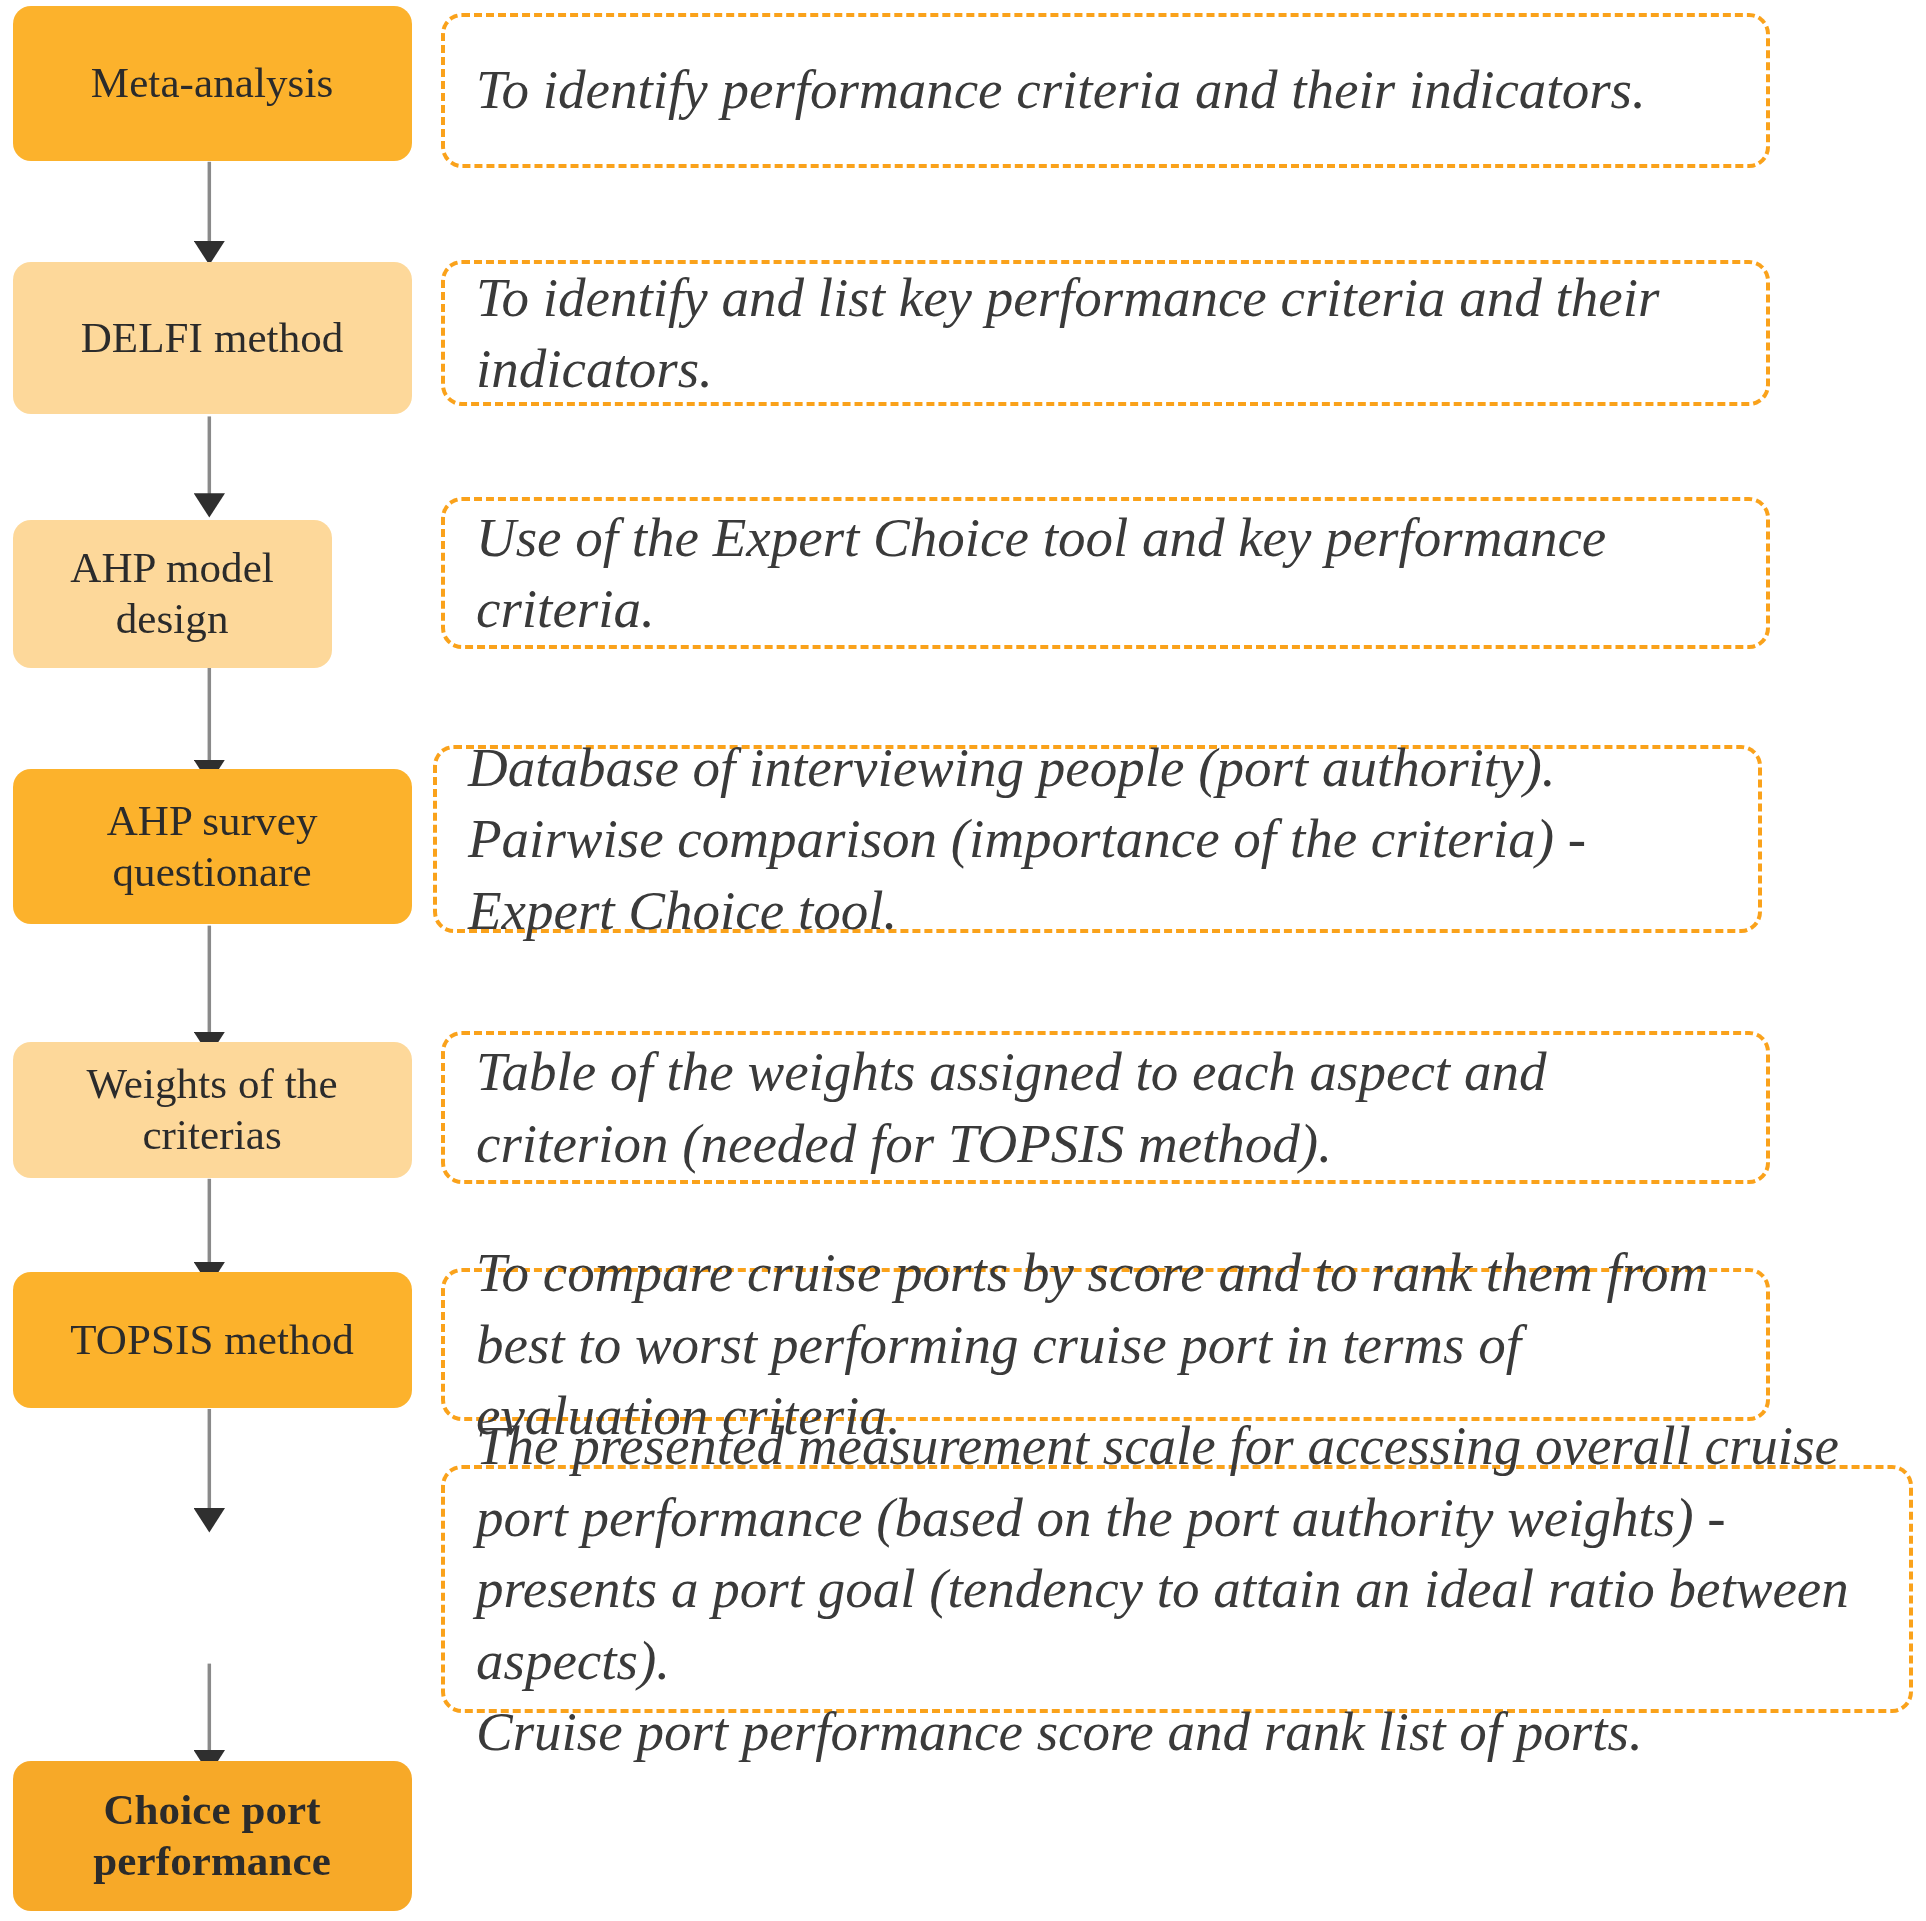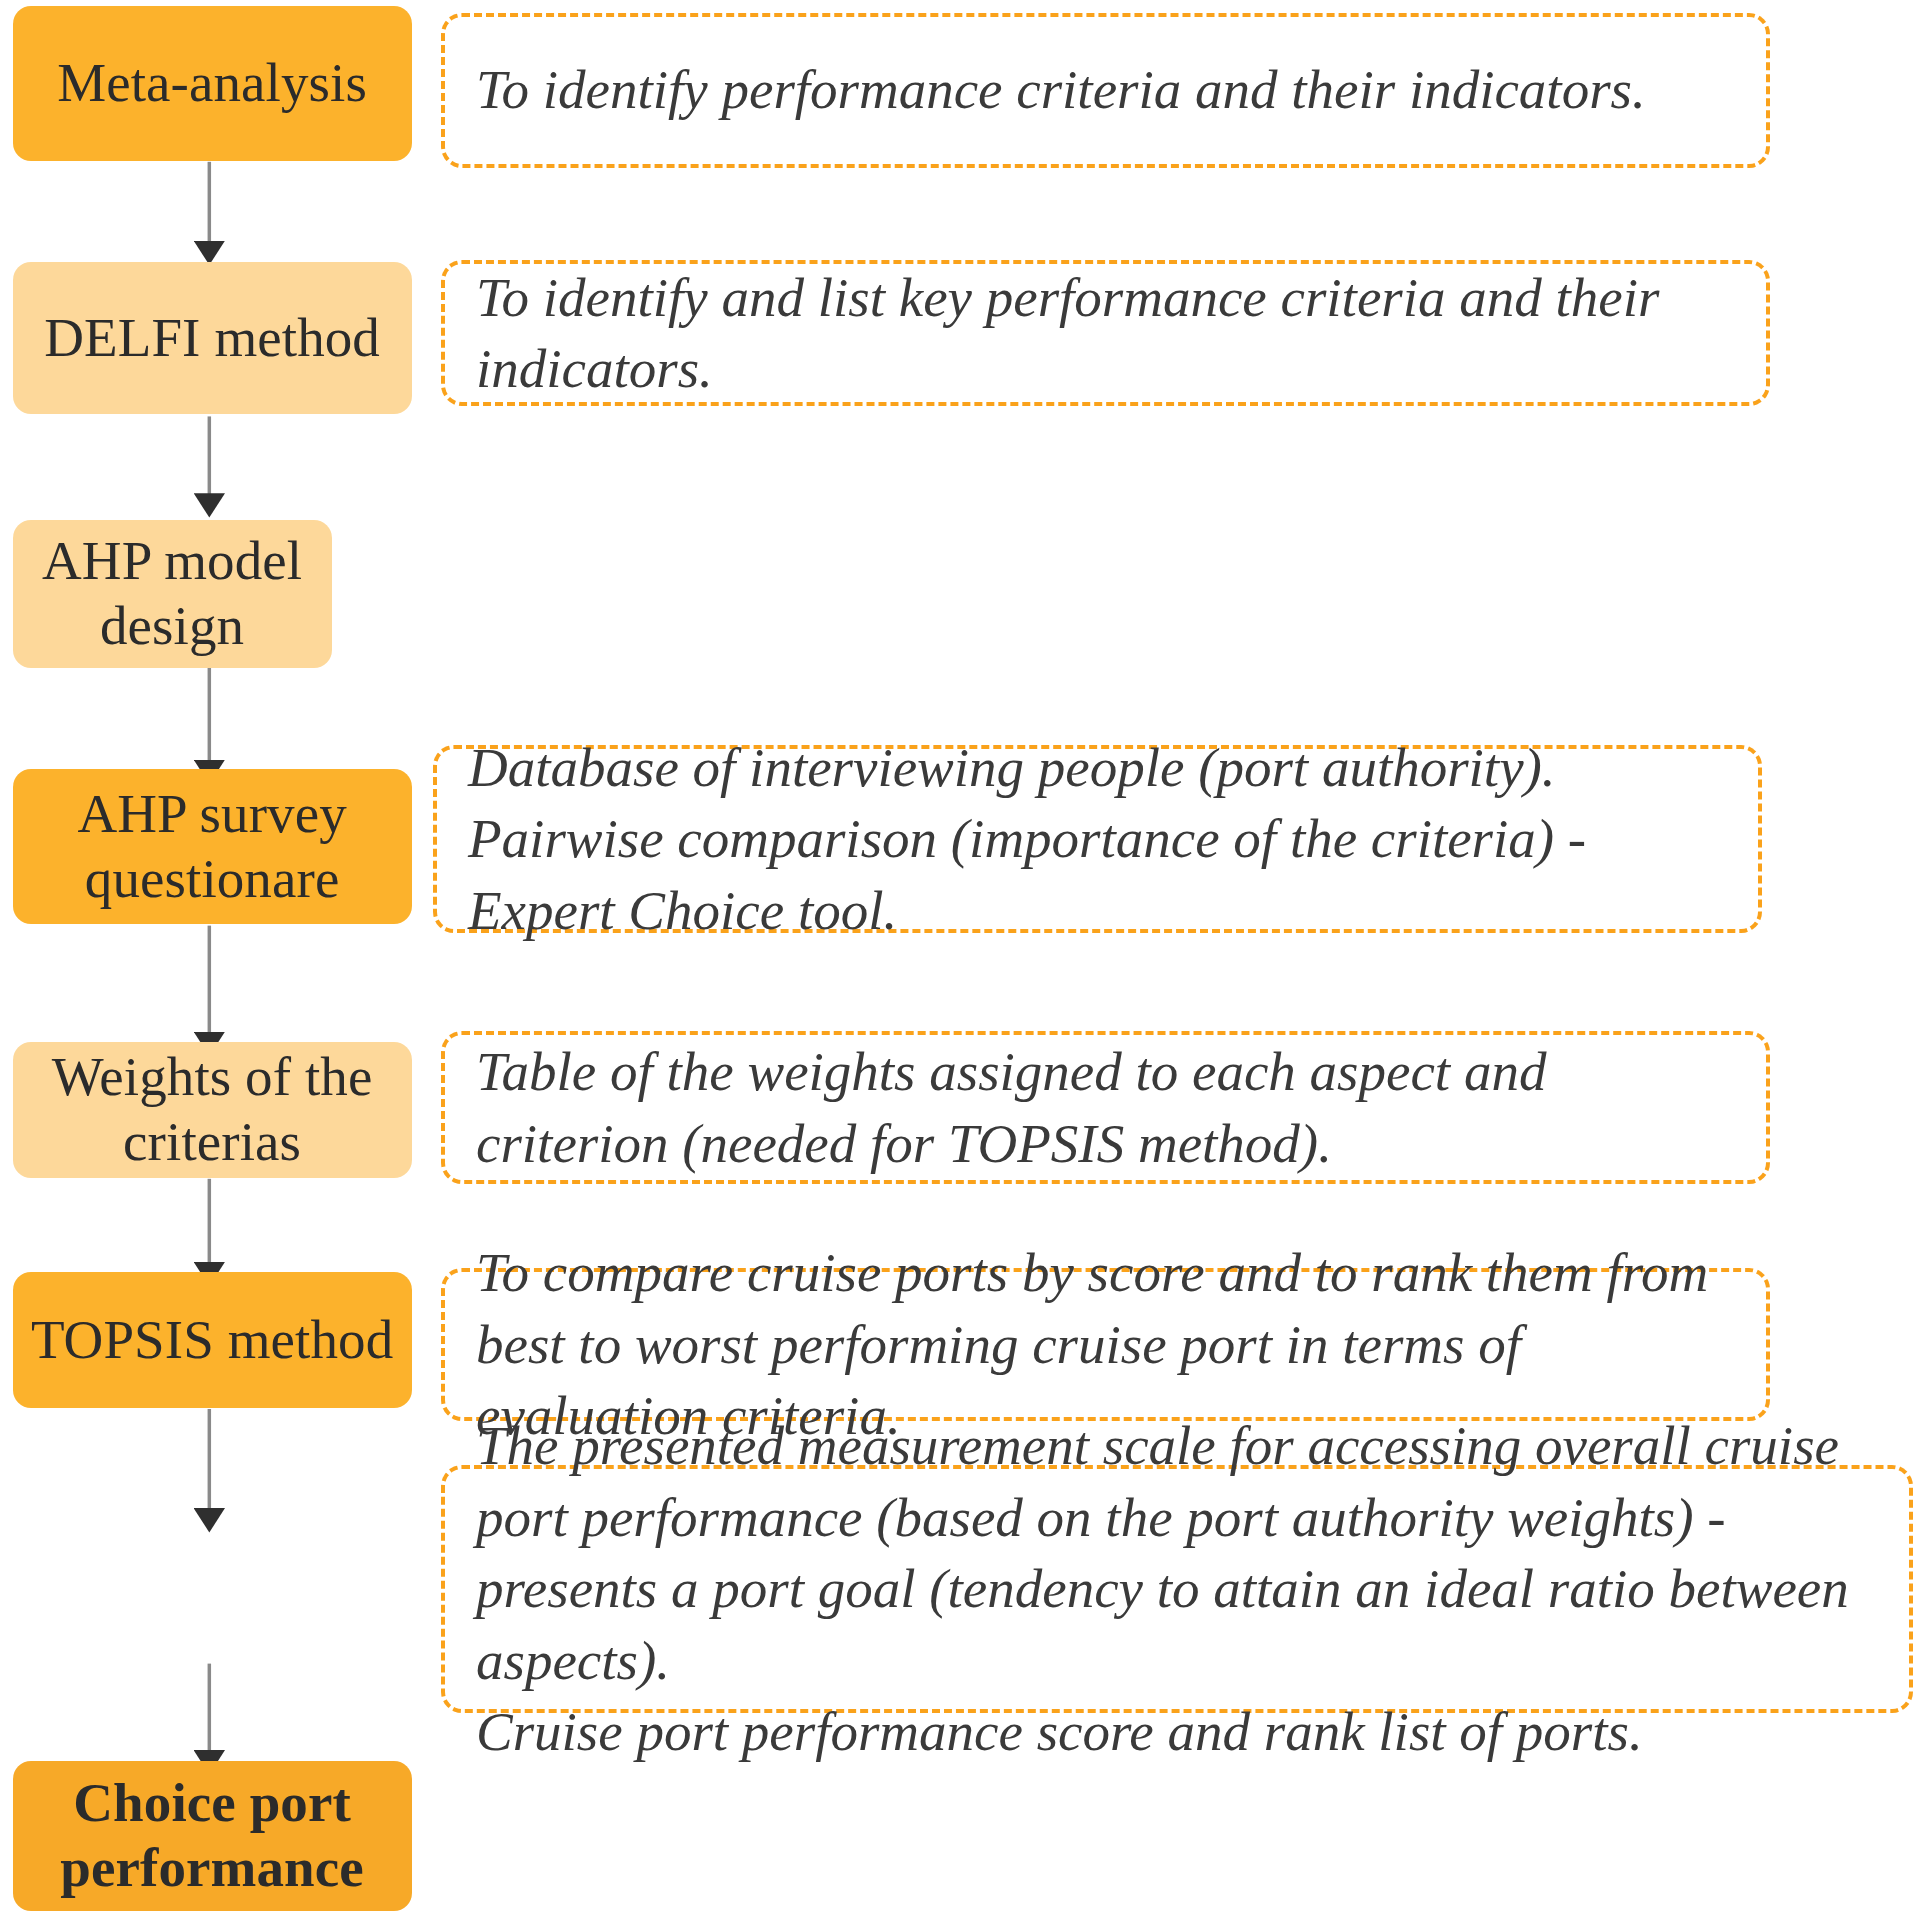--- a/index.html
+++ b/index.html
@@ -25,21 +25,21 @@
 
   
   .stage-box {
     position: absolute;
     border-radius: 18px;
     display: flex;
     align-items: center;
     justify-content: center;
     text-align: center;
     color: #2b2b2b;
-    font-size: 55px;
+    font-size: 43px;
     line-height: 1.18;
     letter-spacing: 0.1px;
     box-sizing: border-box;
     padding: 4.2px 9.8px;
   }
   .stage-box.dark   { background: #FCB22C; }
   .stage-box.light  { background: #FDD89A; }
   .stage-box.final  { background: #F7A928; font-weight: bold; }
 
   
@@ -110,20 +110,23 @@
   <div class="stage-box final" style="left:12.6px; top:1761px; width:399px; height:150px;">Choice port performance</div>
 
   <div class="desc-box" style="left:441px; top:12.6px; width:1329px; height:155px;">
     <div class="desc-line">To identify performance criteria and their indicators.</div>
   </div>
 
   <div class="desc-box" style="left:441px; top:260px; width:1329px; height:146px;">
     <div class="desc-line">To identify and list key performance criteria and their indicators.</div>
   </div>
 
+  <div class="desc-box" style="left:441px; top:497px; width:1329px; height:152px;">
+    <div class="desc-line">Use of the Expert Choice tool and key performance criteria.</div>
+  </div>
 
   <div class="desc-box" style="left:433px; top:745px; width:1329px; height:188px;">
     <div class="desc-line">Database of interviewing people (port authority).</div>
     <div class="desc-line">Pairwise comparison (importance of the criteria) - Expert Choice tool.</div>
   </div>
 
   <div class="desc-box" style="left:441px; top:1031px; width:1329px; height:153px;">
     <div class="desc-line">Table of the weights assigned to each aspect and criterion (needed for TOPSIS method).</div>
   </div>
 

